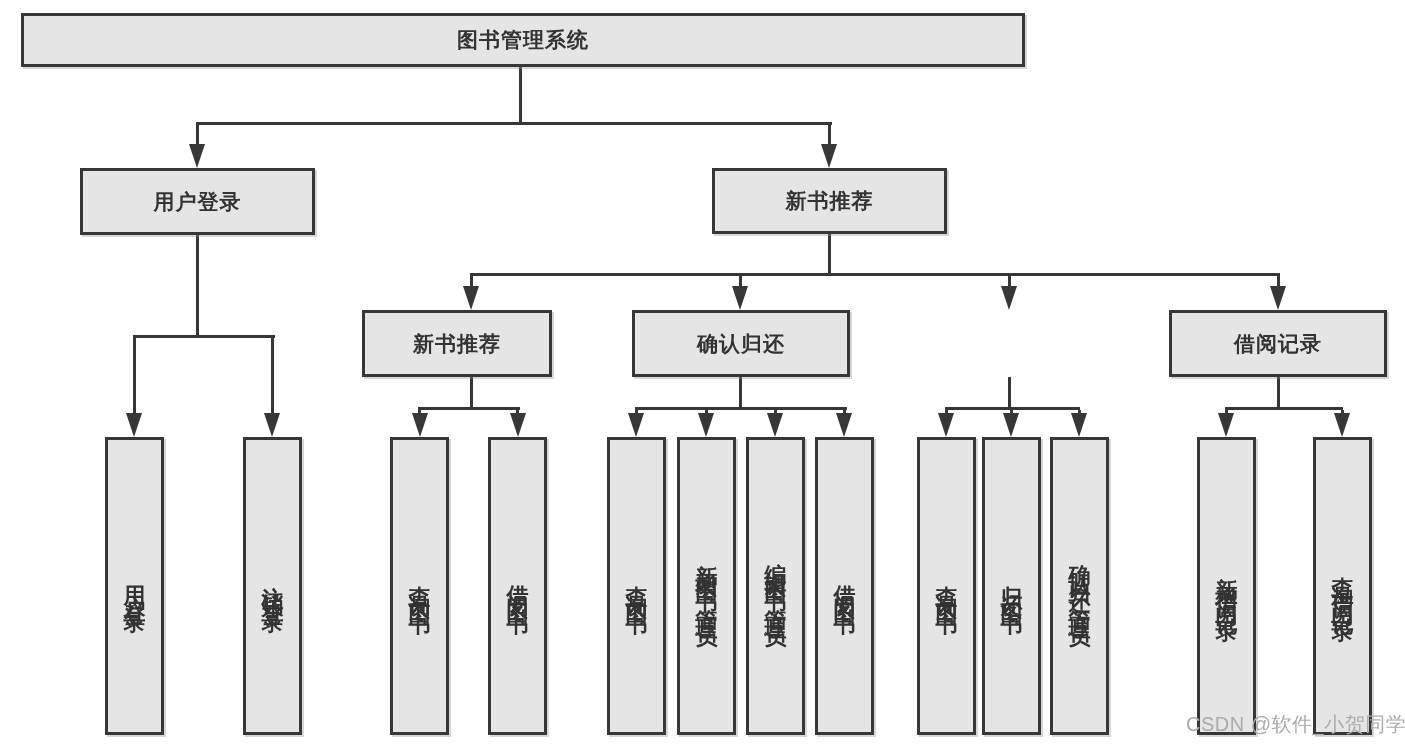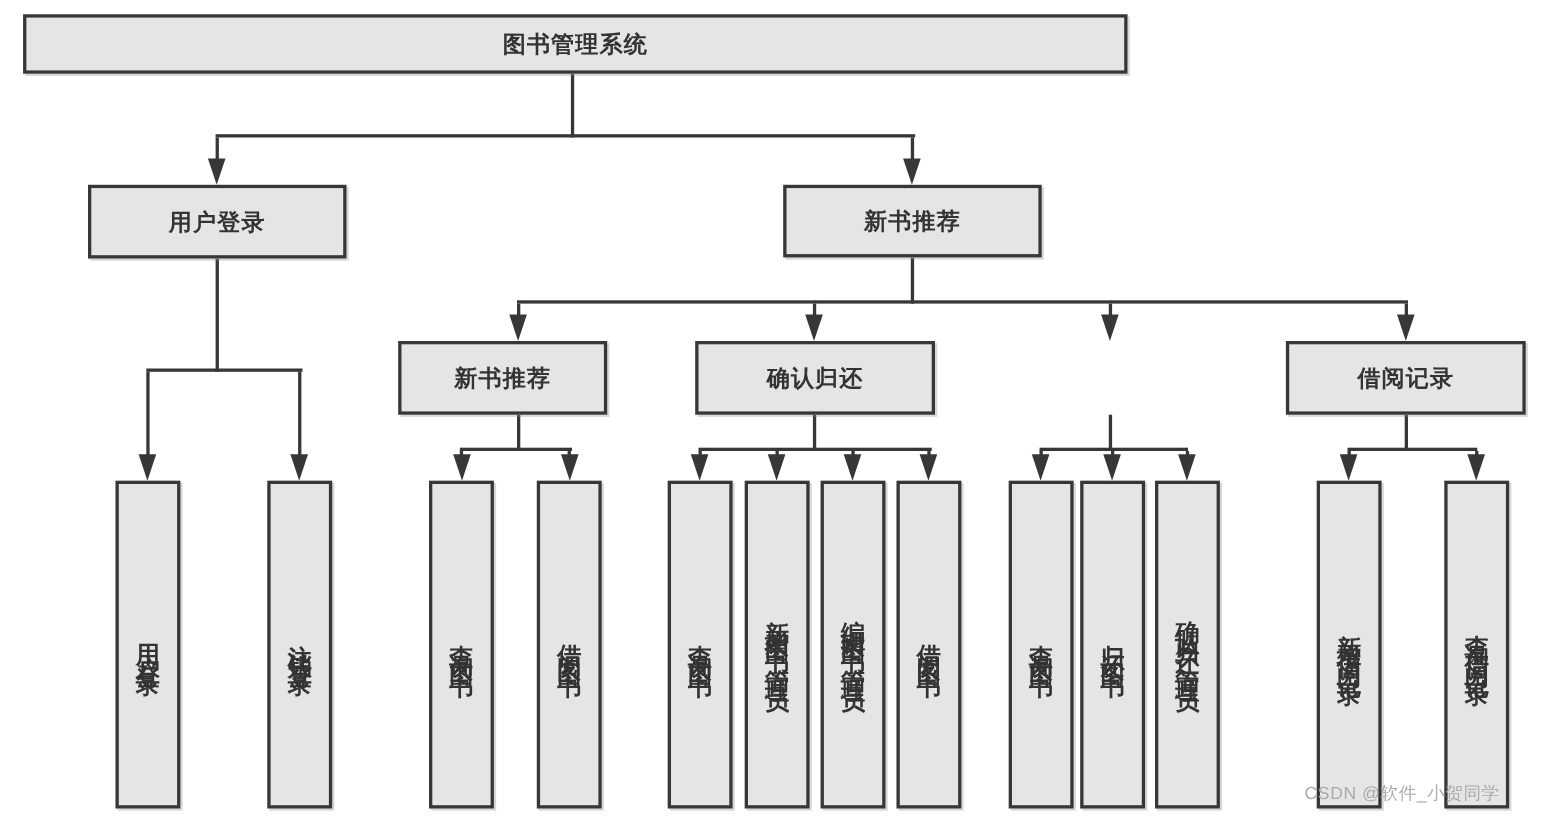--- a/index.html
+++ b/index.html
@@ -25,21 +25,21 @@
     font-size:22px;letter-spacing:9px;line-height:1;
   }
   .line{position:absolute;background:var(--line);z-index:1;}
   .arr{
     position:absolute;width:0;height:0;z-index:1;
     border-left:8px solid transparent;border-right:8px solid transparent;
     border-top:24px solid var(--line);
   }
   #watermark{
     position:absolute;left:1186px;top:711px;z-index:5;
-    font-size:16px;color:var(--wm);letter-spacing:0.5px;white-space:nowrap;
+    font-size:20px;color:var(--wm);letter-spacing:0.5px;white-space:nowrap;
   }
 </style>
 </head>
 <body>
 
 <div id="stage">
 
   <div class="box h" style="left:21px;top:13px;width:1004px;height:54px">图书管理系统</div>
 
   <div class="box h" style="left:80px;top:168px;width:235px;height:67px">用户登录</div>

